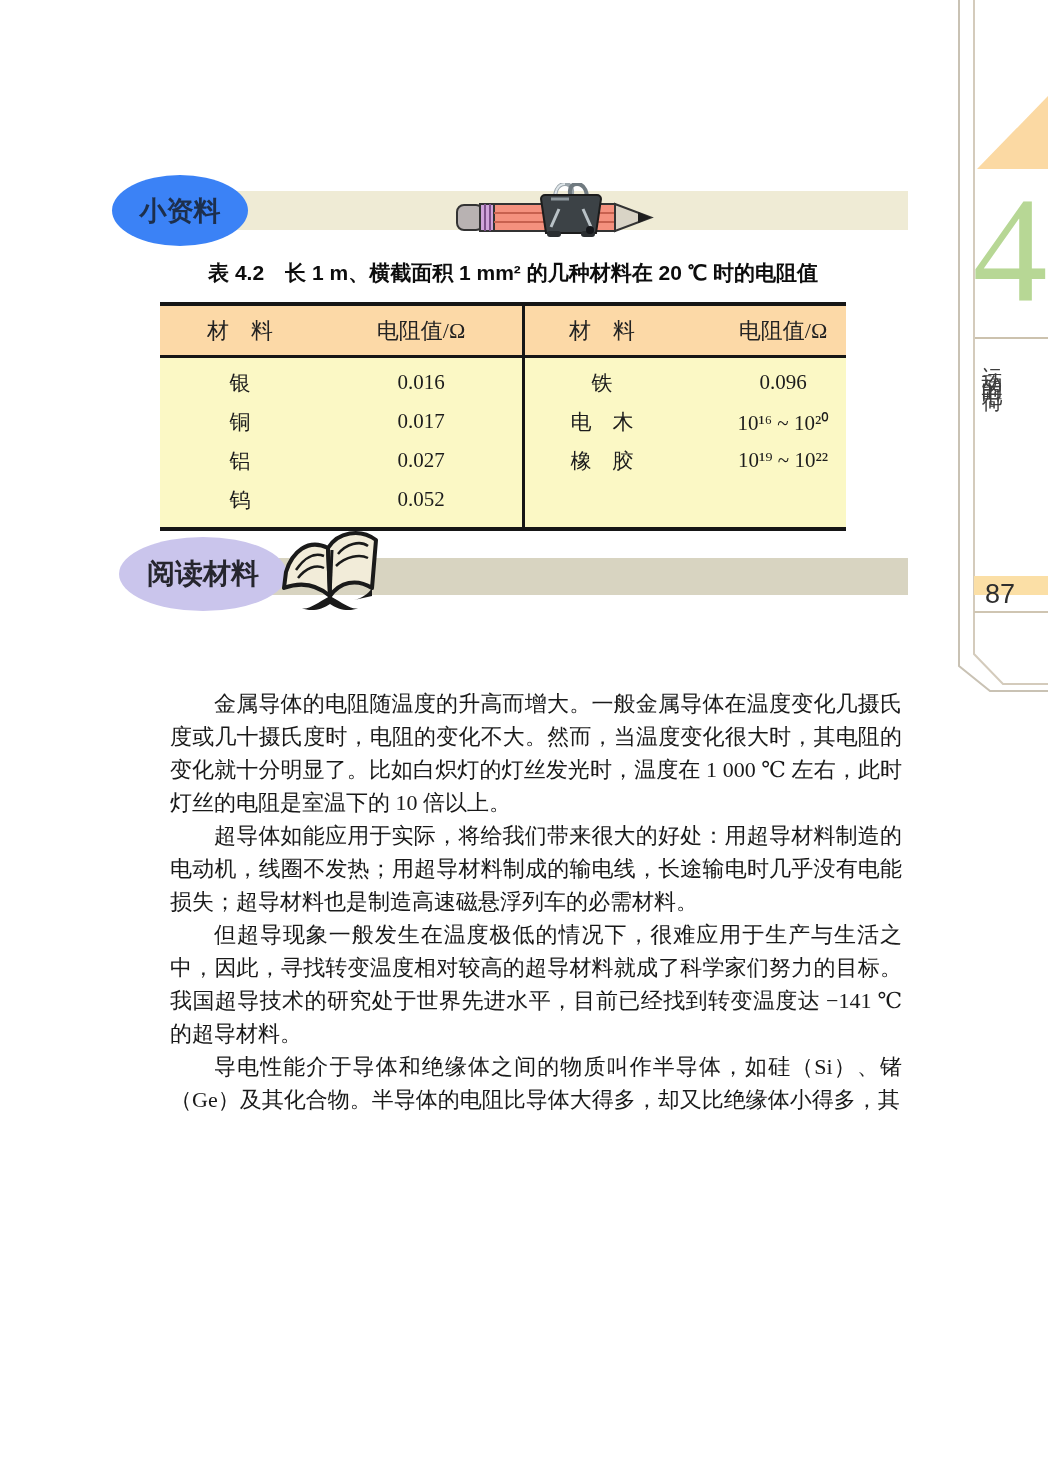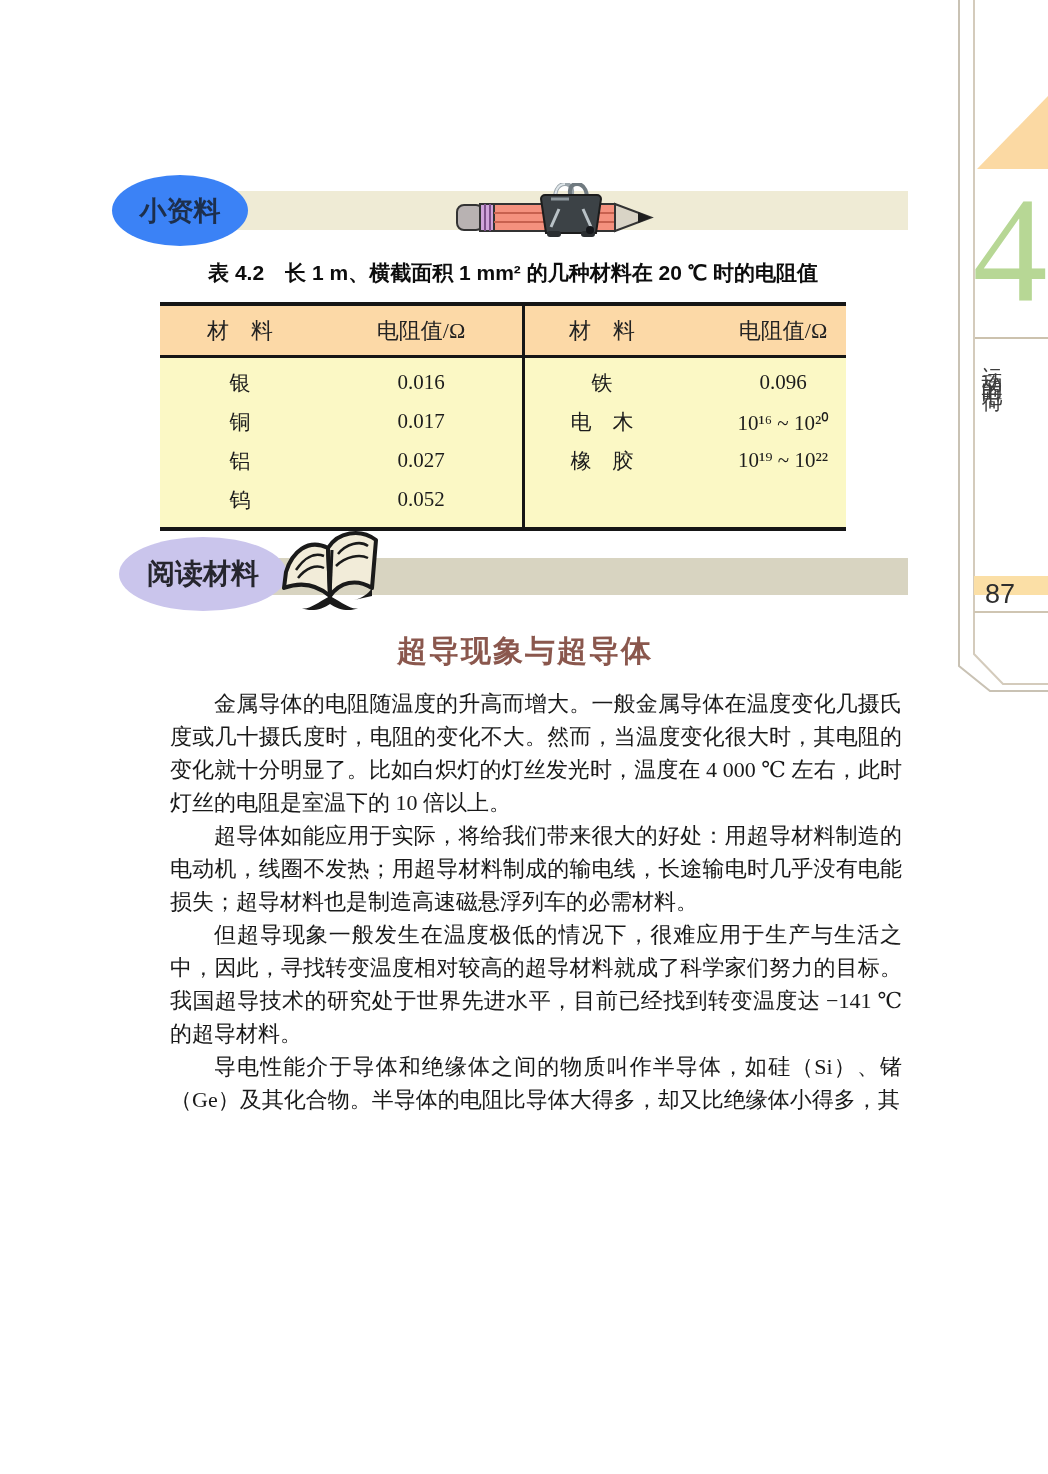--- a/index.html
+++ b/index.html
@@ -176,22 +176,21 @@
   <svg class="book" width="116" height="94" viewBox="0 0 116 94">
     <path d="M58,70 C44,78 36,84 30,82 C38,86 50,84 58,78 C66,84 78,86 86,82 C80,84 72,78 58,70 z" fill="#1a1a1a"></path>
     <path d="M14,46 C20,26 36,12 56,22 L58,70 C44,58 28,56 12,62 Z" fill="#f2ecd9" stroke="#1a1a1a" stroke-width="4" stroke-linejoin="round"></path>
     <path d="M56,22 C66,6 88,2 104,14 L100,62 C84,52 68,56 58,70 Z" fill="#f2ecd9" stroke="#1a1a1a" stroke-width="4" stroke-linejoin="round"></path>
     <path d="M24,44 C32,32 42,26 52,30 M26,52 C34,42 44,38 52,42" fill="none" stroke="#1a1a1a" stroke-width="2.5"></path>
     <path d="M66,28 C74,18 88,14 96,20 M64,40 C74,30 88,28 96,32" fill="none" stroke="#1a1a1a" stroke-width="2.5"></path>
     <path d="M60,24 L58,70" stroke="#1a1a1a" stroke-width="3"></path>
     <path d="M100,62 C96,68 90,72 82,74 L100,70 Z" fill="#1a1a1a"></path>
   </svg>
 
-  <div class="art-title">超导现象与超导体</div>
 
   <div class="article">
-    <p>金属导体的电阻随温度的升高而增大。一般金属导体在温度变化几摄氏度或几十摄氏度时，电阻的变化不大。然而，当温度变化很大时，其电阻的变化就十分明显了。比如白炽灯的灯丝发光时，温度在 4 000 ℃ 左右，此时灯丝的电阻是室温下的 10 倍以上。</p>
+    <p>金属导体的电阻随温度的升高而增大。一般金属导体在温度变化几摄氏度或几十摄氏度时，电阻的变化不大。然而，当温度变化很大时，其电阻的变化就十分明显了。比如白炽灯的灯丝发光时，温度在 1 000 ℃ 左右，此时灯丝的电阻是室温下的 10 倍以上。</p>
     <p>超导体如能应用于实际，将给我们带来很大的好处：用超导材料制造的电动机，线圈不发热；用超导材料制成的输电线，长途输电时几乎没有电能损失；超导材料也是制造高速磁悬浮列车的必需材料。</p>
     <p>但超导现象一般发生在温度极低的情况下，很难应用于生产与生活之中，因此，寻找转变温度相对较高的超导材料就成了科学家们努力的目标。我国超导技术的研究处于世界先进水平，目前已经找到转变温度达 −141 ℃ 的超导材料。</p>
     <p>导电性能介于导体和绝缘体之间的物质叫作半导体，如硅（Si）、锗（Ge）及其化合物。半导体的电阻比导体大得多，却又比绝缘体小得多，其</p>
   </div>
 
 </div>
 
 </body></html>

